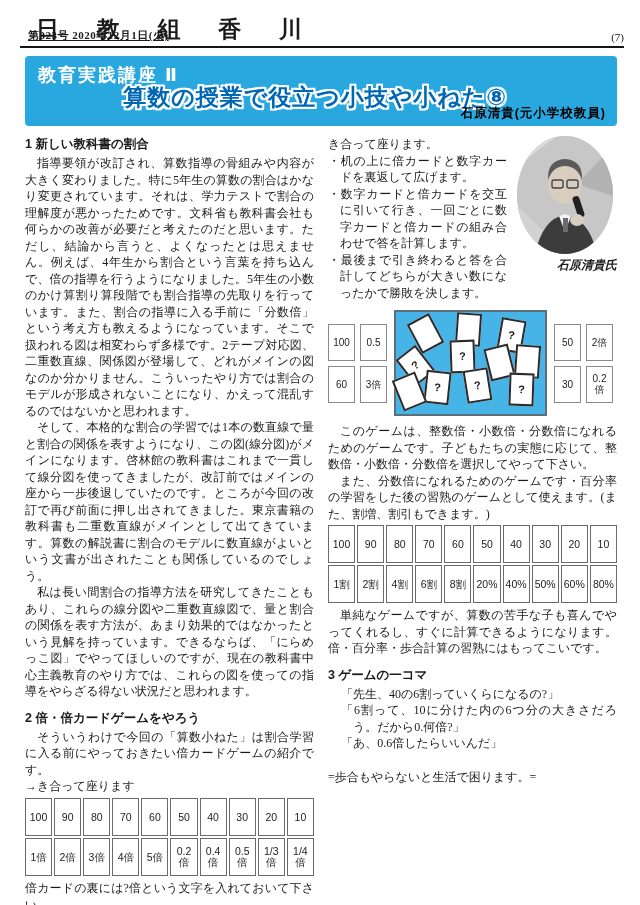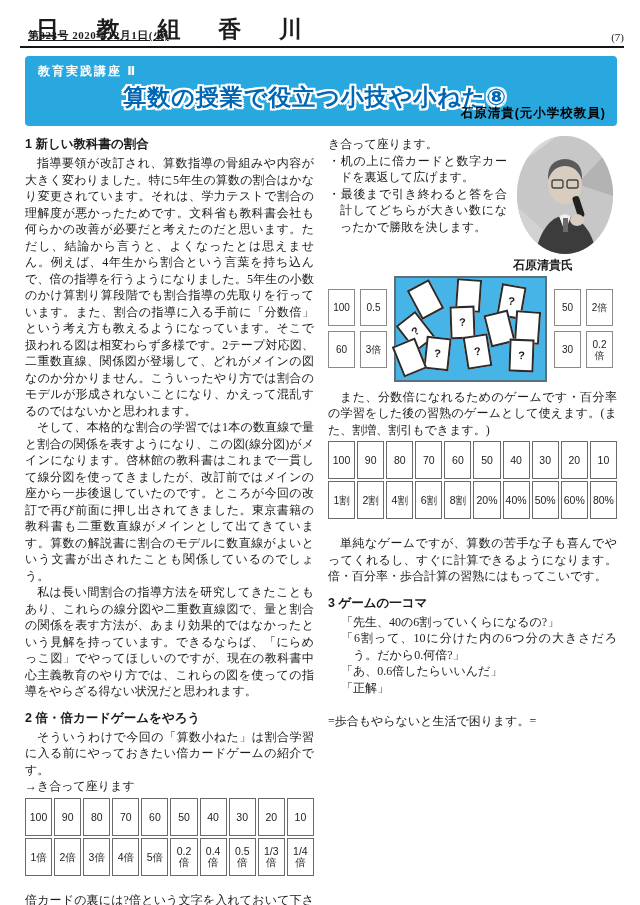--- a/index.html
+++ b/index.html
@@ -24,21 +24,21 @@
     font-size:23px; font-weight:bold; letter-spacing:16px; text-indent:16px;
   }
   .pagenum { position:absolute; right:0; bottom:3px; font-size:11px; }
   
   .banner {
     position:absolute; top:56px; left:25px; width:592px; height:70px;
     background:var(--banner-bg,#29a8e0); border-radius:4px;
     font-family:"Liberation Sans","DejaVu Sans",sans-serif;
   }
   .series { position:absolute; top:7px; left:13px; color:#fff; font-weight:bold;
-    font-size:12px; letter-spacing:2px; }
+    font-size:18px; letter-spacing:2px; }
   .banner-title {
     position:absolute; top:26px; left:28px; right:40px; text-align:center;
     font-size:23px; font-weight:bold; letter-spacing:1px;
     color:var(--banner-title,#0067b5);
     text-shadow:-2px -2px 0 #fff,2px -2px 0 #fff,-2px 2px 0 #fff,2px 2px 0 #fff,
                 -2px 0 0 #fff,2px 0 0 #fff,0 -2px 0 #fff,0 2px 0 #fff;
   }
   .author { position:absolute; bottom:4px; right:11px; color:#000000; font-weight:bold;
     font-size:12.5px; letter-spacing:1px; }
   
@@ -47,21 +47,21 @@
   .sec-heading {
     font-family:"Liberation Sans","DejaVu Sans",sans-serif;
     font-size:12.5px; font-weight:bold; line-height:17px; margin-bottom:2px;
   }
   .mt { margin-top:10px; }
   p.ind { text-indent:12px; }
   p.hang { padding-left:12px; text-indent:-12px; }
   .label { line-height:17px; }
   
   .cards { display:flex; gap:2px; margin-top:3px; }
-  .cards + .cards { margin-top:2px; margin-bottom:16px; }
+  .cards + .cards { margin-top:2px; margin-bottom:4px; }
   .card {
     width:27.1px; height:38px; border:1.5px solid #6a6a6a; background:#fff;
     display:flex; align-items:center; justify-content:center; text-align:center;
     font-family:"Liberation Sans","DejaVu Sans",sans-serif;
     font-size:10.5px; line-height:11px; padding:1px; flex:none;
   }
   
   .diagram { display:flex; gap:7px; margin:9px 0 7px; align-items:center; clear:both; }
   .side-grid { display:grid; grid-template-columns:repeat(2,27px); grid-auto-rows:37px;
     gap:5px; flex:none; }
@@ -84,21 +84,21 @@
   .c3{left:103px;top:7px;transform:rotate(10deg);}
   .c4{left:7px;top:37px;transform:rotate(-38deg);}
   .c5{left:54px;top:28px;transform:rotate(-2deg);}
   .c6{left:91px;top:34px;transform:rotate(-14deg);}
   .c7{left:119px;top:33px;transform:rotate(4deg);}
   .c8{left:29px;top:59px;transform:rotate(6deg);}
   .c9{left:69px;top:57px;transform:rotate(-9deg);}
   .c10{left:113px;top:61px;transform:rotate(2deg);}
   .c11{left:1px;top:63px;transform:rotate(-22deg);}
   
-  .photo-wrap { float:right; width:104px; margin:0 0 2px 6px; text-align:left; }
+  .photo-wrap { float:right; width:104px; margin:0 0 2px 6px; text-align:right;font-style:italic; }
   .photo { width:96px; height:118px; margin:0 auto; border-radius:50%; overflow:hidden;
     background:#cfcfcf; }
   .photo svg { display:block; }
   .photo-caption { margin-top:3px; font-weight:bold; font-size:12px;
     font-family:"Liberation Sans","DejaVu Sans",sans-serif; }
   
   .dialog p { padding-left:25px; text-indent:-12px; }
   .aside { margin-top:17px; }
   .ps-label { margin-top:16px; }
 </style>
@@ -178,20 +178,21 @@
             <rect x="50" y="44" width="11" height="8" rx="2" fill="none" stroke="#444" stroke-width="1.4"></rect>
             <rect x="58" y="60" width="7" height="22" rx="3" transform="rotate(-18 61 71)" fill="#222"></rect>
             <ellipse cx="60" cy="84" rx="7" ry="6" fill="#d9cdbf"></ellipse>
           </svg>
         </div>
         <div class="photo-caption">石原清貴氏</div>
       </div>
 
       <p>き合って座ります。</p>
       <p class="hang">・机の上に倍カードと数字カードを裏返して広げます。</p>
+      <p class="hang">・数字カードと倍カードを交互に引いて行き、一回ごとに数字カードと倍カードの組み合わせで答を計算します。</p>
       <p class="hang">・最後まで引き終わると答を合計してどちらが大きい数になったかで勝敗を決します。</p>
 
       <div class="diagram">
         <div class="side-grid">
           <div class="side-card">100</div>
           <div class="side-card">0.5</div>
           <div class="side-card">60</div>
           <div class="side-card">3倍</div>
         </div>
         <div class="mat">
@@ -208,20 +209,21 @@
           <div class="scat c11"></div>
         </div>
         <div class="side-grid">
           <div class="side-card">50</div>
           <div class="side-card">2倍</div>
           <div class="side-card">30</div>
           <div class="side-card">0.2倍</div>
         </div>
       </div>
 
+      <p class="ind">このゲームは、整数倍・小数倍・分数倍になれるためのゲームです。子どもたちの実態に応じて、整数倍・小数倍・分数倍を選択してやって下さい。</p>
       <p class="ind">また、分数倍になれるためのゲームです・百分率の学習をした後の習熟のゲームとして使えます。(また、割増、割引もできます。)</p>
 
       <div class="cards">
         <div class="card">100</div>
         <div class="card">90</div>
         <div class="card">80</div>
         <div class="card">70</div>
         <div class="card">60</div>
         <div class="card">50</div>
         <div class="card">40</div>
@@ -242,19 +244,18 @@
         <div class="card">80%</div>
       </div>
 
       <p class="ind">単純なゲームですが、算数の苦手な子も喜んでやってくれるし、すぐに計算できるようになります。倍・百分率・歩合計算の習熟にはもってこいです。</p>
 
       <div class="sec-heading mt">3 ゲームの一コマ</div>
       <div class="dialog">
         <p>「先生、40の6割っていくらになるの?」</p>
         <p>「6割って、10に分けた内の6つ分の大きさだろう。だから0.何倍?」</p>
         <p>「あ、0.6倍したらいいんだ」</p>
-        <p>「正解」</p>
       </div>
       <p class="aside">=歩合もやらないと生活で困ります。=</p>
 
     </div>
   </div>
 </div>
 
 </body></html>

